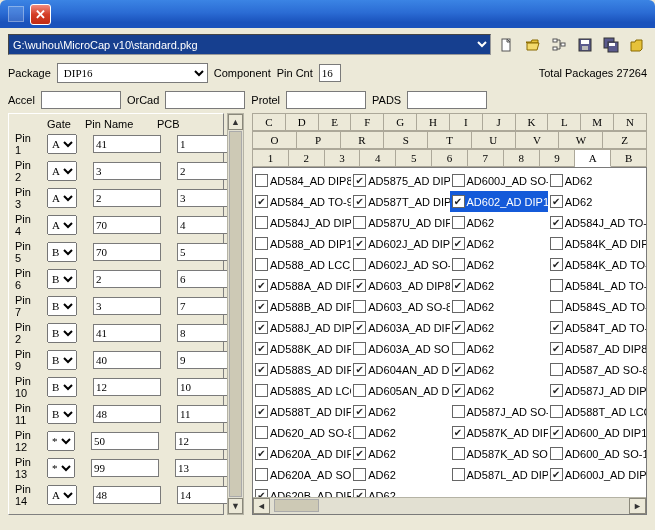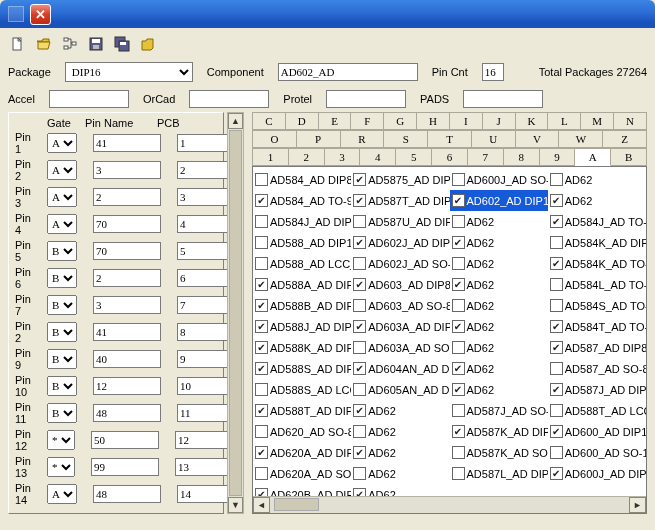--- a/index.html
+++ b/index.html
@@ -57,21 +57,21 @@
   }
   .tb-icon {
     width: 20px; height: 20px;
     display: inline-flex; align-items: center; justify-content: center;
     font-size: 14px;
     cursor: pointer;
     color: #333;
   }
   .tb-icon.yellow svg { fill: #e6c23a; stroke: #8a6a00; }
   .row2, .row3 {
-    display: flex; align-items: center; padding: 4px 8px; gap: 14px;
+    display: flex; align-items: center; padding: 4px 8px; gap: 6px;
   }
   .lbl { white-space: nowrap; }
   select.field, input.field {
     height: 18px; font: 11px Tahoma; background: #fff; border: 1px solid #7a7a7a;
     padding: 0 2px;
   }
   select.field { height: 20px; }
   .row3 input.field { width: 80px; }
   .columns-area {
     display: flex; padding: 0 8px 4px 8px; gap: 8px;
@@ -156,20 +156,25 @@
 </style>
 </head>
 <body>
 
 <div class="titlebar">
   <span class="icon"></span>
   <div class="closebox">✕</div>
 </div>
 
 <div class="toprow">
+  <div class="pathcombo">
+    <select>
+      <option>G:\wuhou\MicroCap v10\standard.pkg</option>
+    </select>
+  </div>
   <span class="tb-icon">
       <svg width="16" height="16" viewBox="0 0 16 16">
         <rect x="3" y="2" width="8" height="12" fill="#fff" stroke="#555"></rect>
         <path d="M8 2 L11 5 L8 5 Z" fill="#ddd" stroke="#555"></path>
       </svg>
     </span>
   <span class="tb-icon yellow">
       <svg width="16" height="16" viewBox="0 0 16 16">
         <path d="M1 5h5l1-2h6v3H2z" fill="#e6c23a" stroke="#8a6a00"></path>
         <path d="M2 6h12l-2 7H2z" fill="#f4da6b" stroke="#8a6a00"></path>
@@ -199,23 +204,22 @@
     </span>
   <span class="tb-icon yellow">
       <svg width="16" height="16" viewBox="0 0 16 16">
         <path d="M2 5h4l1-2h6v9l-2 2H2z" fill="#e6c23a" stroke="#8a6a00"></path>
       </svg>
     </span>
 </div>
 
 <div class="row2">
   <span class="lbl">Package</span>
-  <select class="field" style="width:128px"><option>DIP16</option></select>
+  <select class="field" style="width:151px"><option>DIP16</option></select>
   <span class="lbl">Component</span>
-  <input class="field" style="width: 140px;" value="AD602_AD">
   <span class="lbl">Pin Cnt</span>
   <input class="field" style="width: 22px;" value="16">
   <span style="margin-left:auto"></span>
   <span class="lbl"><span>Total Packages</span> <span>27264</span></span>
 </div>
 
 <div class="row3">
   <span class="lbl">Accel</span>
   <input class="field" value="" style="">
   <span class="lbl">OrCad</span>

